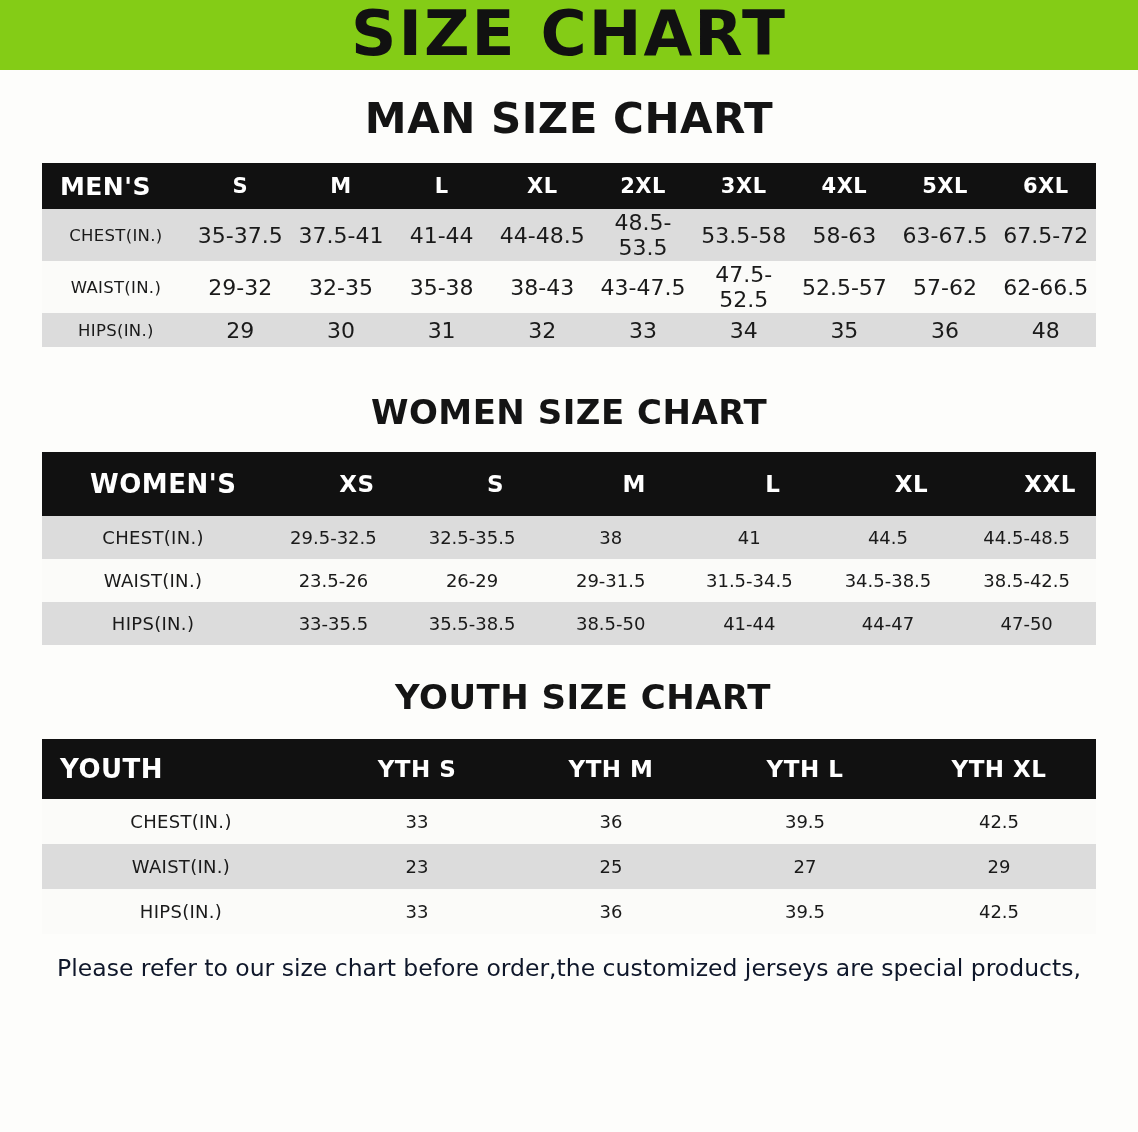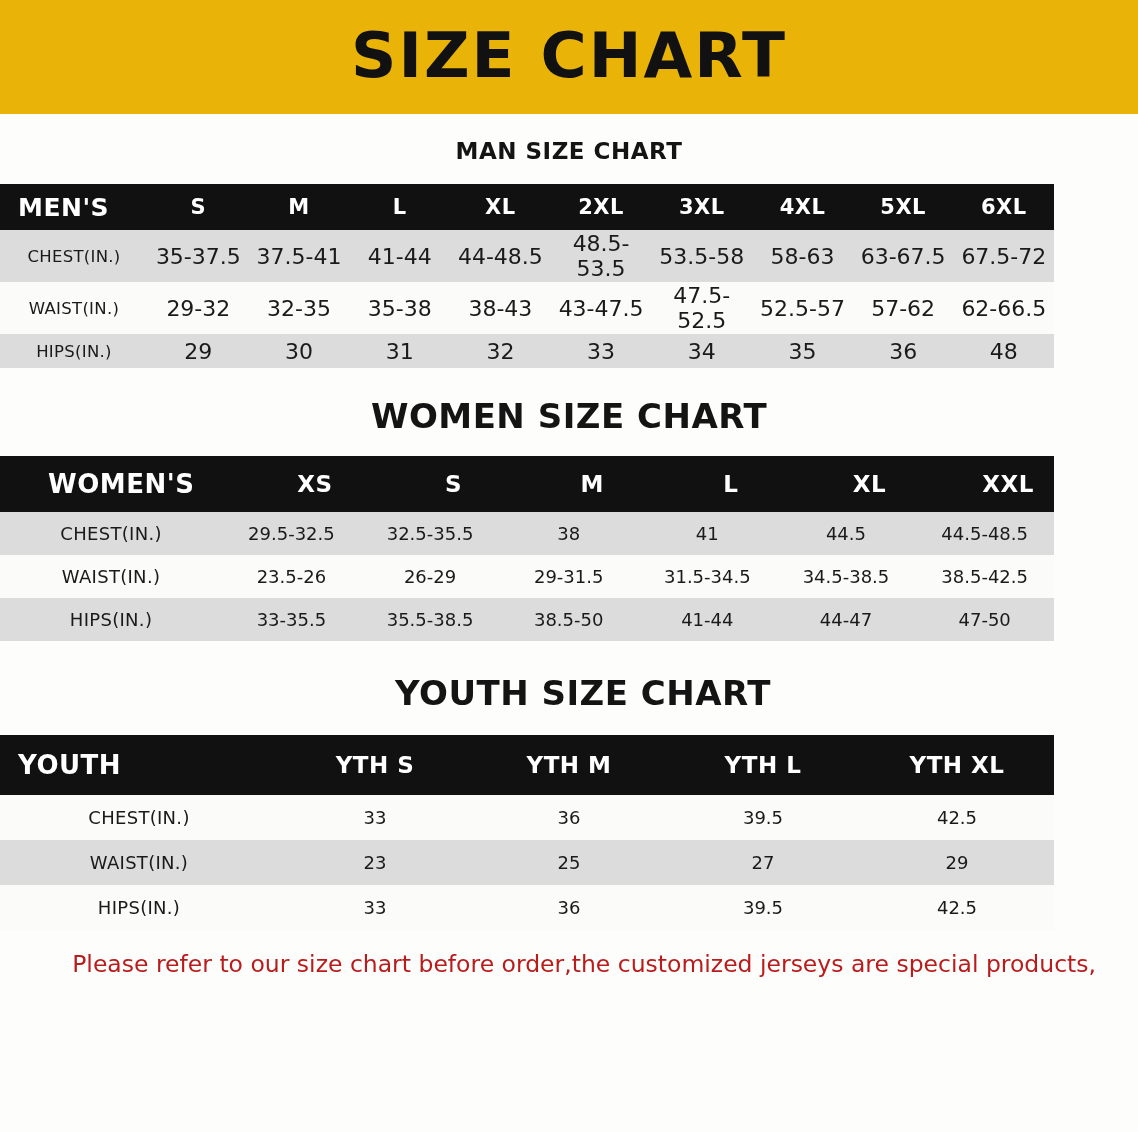--- a/index.html
+++ b/index.html
@@ -7,22 +7,22 @@
   body {
     width: 1138px;
     height: 1132px;
     background: #fdfdfb;
     font-family: "Liberation Sans", sans-serif;
     overflow: hidden;
   }
 
   
   .banner {
-    background: #eab308;
-    height: 114px;
+    background: #84cc16;
+    height: 70px;
     display: flex;
     align-items: center;
     justify-content: center;
   }
   .banner-title {
     font-family: "DejaVu Sans", sans-serif;
     font-weight: bold;
     font-size: 63px;
     letter-spacing: 2px;
     color: #111;
@@ -31,30 +31,30 @@
   }
 
   
   .section-title {
     text-align: center;
     font-family: "DejaVu Sans", sans-serif;
     font-weight: bold;
     color: #141414;
     letter-spacing: 0.5px;
   }
-  .t-man   { font-size: 23px; margin-top: 24px; margin-bottom: 20px; }
-  .t-women { font-size: 34px; margin-top: 28px; margin-bottom: 20px; }
+  .t-man   { font-size: 42px; margin-top: 24px; margin-bottom: 20px; }
+  .t-women { font-size: 34px; margin-top: 45px; margin-bottom: 20px; }
   .t-youth { font-size: 34px; margin-top: 32px; margin-bottom: 22px; padding-left: 28px; }
 
   
   table {
     border-collapse: collapse;
     table-layout: fixed;
   }
-  .tbl-wrap { display: flex; justify-content: flex-start; }
+  .tbl-wrap { display: flex; justify-content: center; }
 
   thead th {
     background: #111;
     color: #fff;
     font-family: "DejaVu Sans", sans-serif;
     font-weight: bold;
     text-align: center;
     letter-spacing: 0.5px;
   }
   thead th.rowhead {
@@ -78,43 +78,43 @@
   #men-table { width: 1054px; }
   #men-table thead th { height: 46px; font-size: 21px; }
   #men-table thead th.rowhead { font-size: 25px; }
   #men-table tbody td { height: 34px; font-size: 22px; }
   #men-table tbody td.rowhead { font-size: 16.5px; }
   #men-table col.c0 { width: 148px; }
   #men-table col.cx { width: 100.7px; }
 
   
   #women-table { width: 1054px; }
-  #women-table thead th { height: 56px; font-size: 23px; padding-left: 48px; }
+  #women-table thead th { height: 64px; font-size: 23px; padding-left: 48px; }
   #women-table thead th.rowhead { font-size: 26px; }
   #women-table tbody td { height: 43px; font-size: 18px; }
   #women-table col.c0 { width: 222px; }
   #women-table col.cx { width: 138.6px; }
 
   
   #youth-table { width: 1054px; }
   #youth-table thead th { height: 60px; font-size: 23px; }
   #youth-table thead th.rowhead { font-size: 26px; }
   #youth-table tbody td { height: 45px; font-size: 18px; }
   #youth-table col.c0 { width: 278px; }
   #youth-table col.cx { width: 194px; }
 
   
   .note {
     width: 1054px;
     margin: 18px auto 0 auto;
-    color: #b91c1c;
+    color: #0f172a;
     font-family: "DejaVu Sans", sans-serif;
     font-size: 23.5px;
     line-height: 1.38;
-    text-align: right;
+    text-align: center;
   }
   .note-line { white-space: nowrap; }
 </style>
 </head>
 <body>
 
 <div class="banner">
   <div class="banner-title">SIZE CHART</div>
 </div>
 

